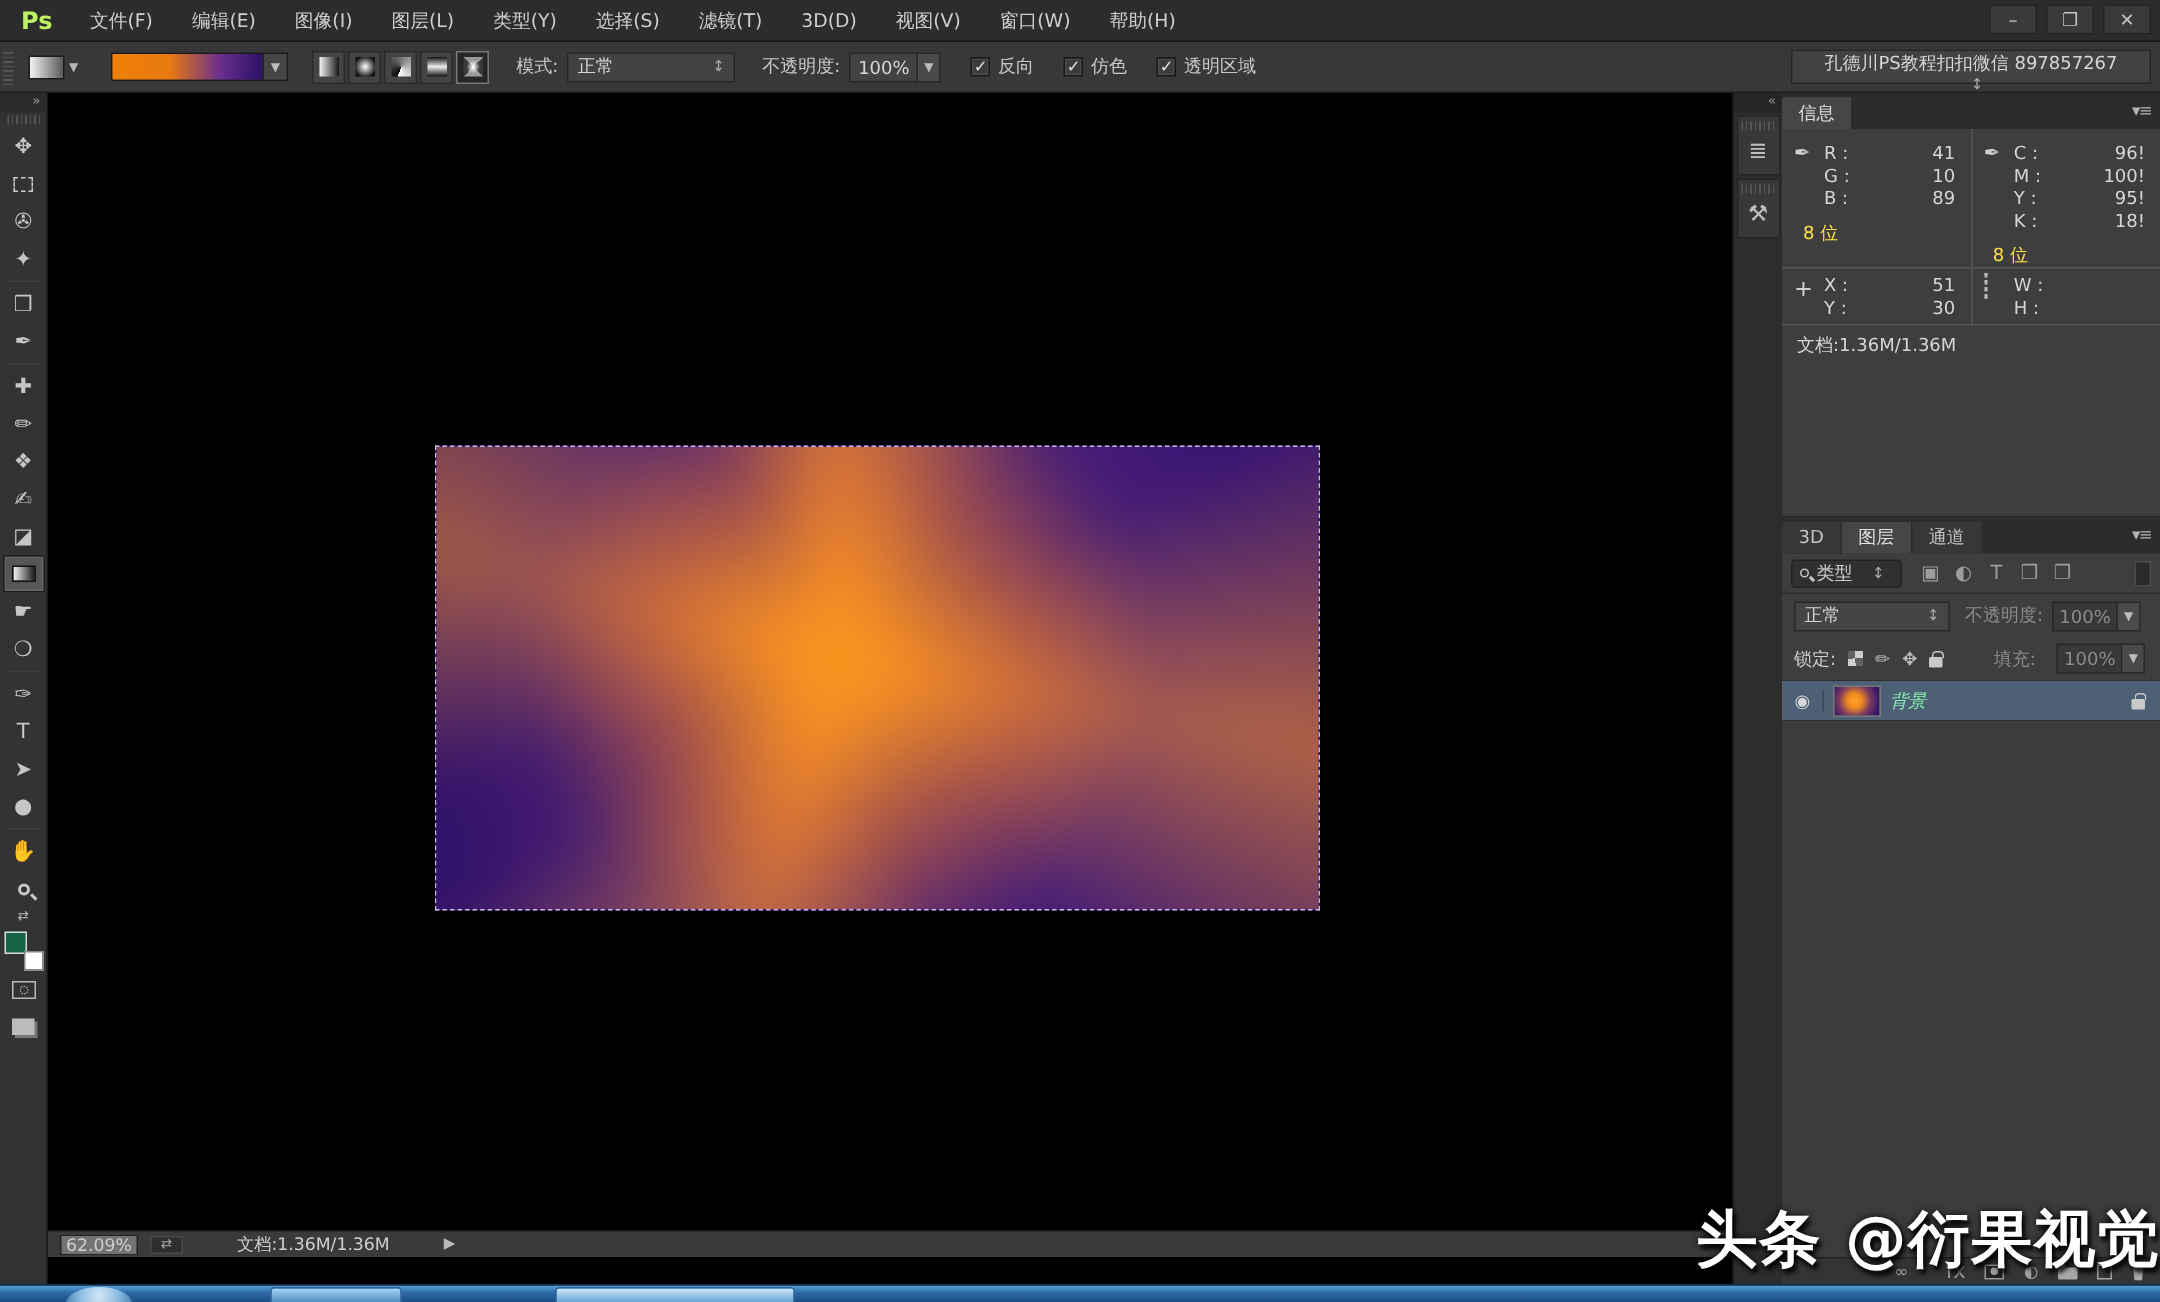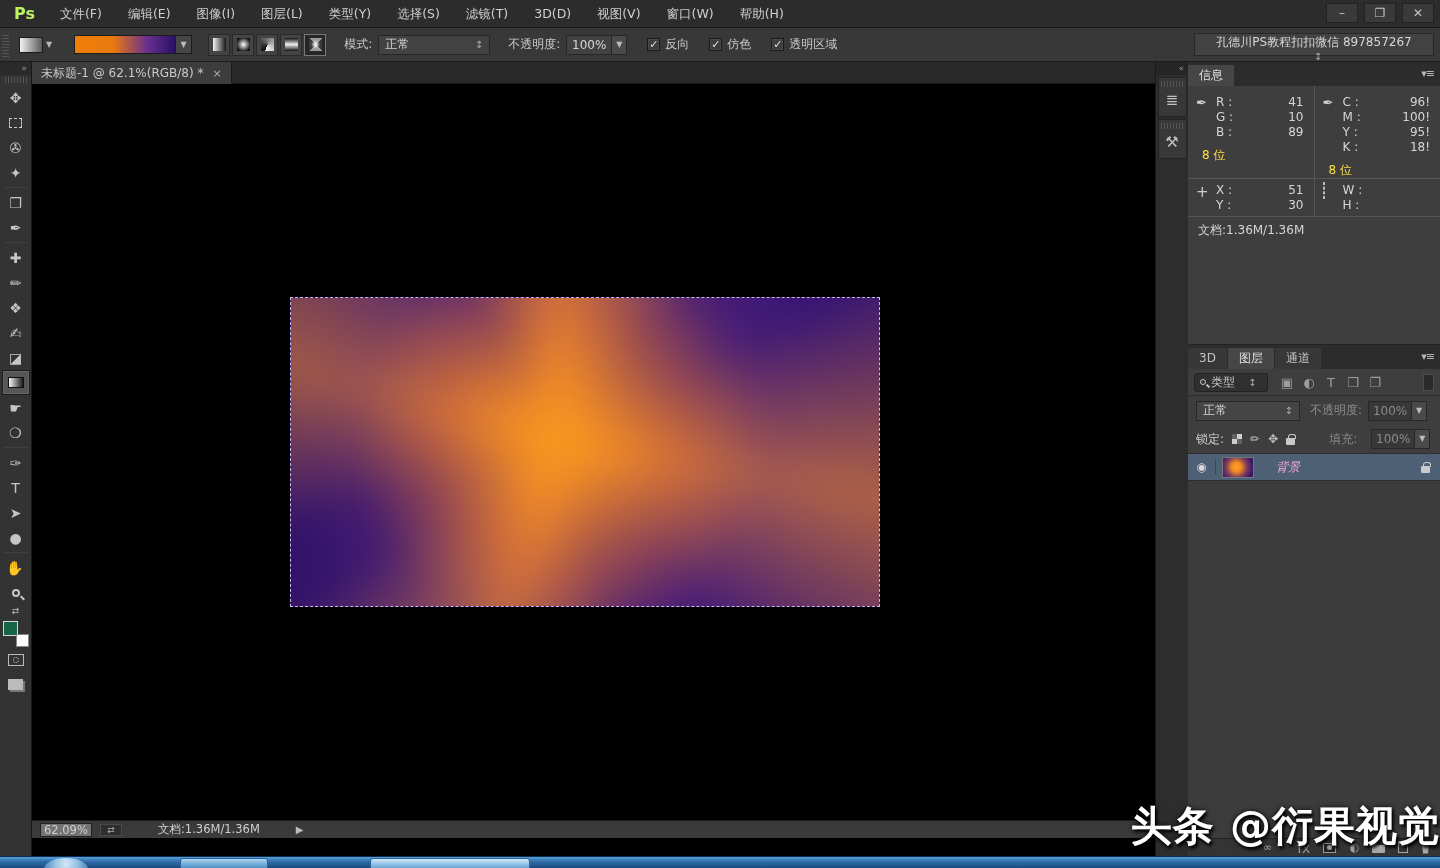--- a/index.html
+++ b/index.html
@@ -158,21 +158,21 @@
   .checker { width:10px; height:10px; background:conic-gradient(#cfcfcf 0 25%,#616161 0 50%,#cfcfcf 0 75%,#616161 0); }
   .lock-ic { color:#bdbdbd; font-size:12px; }
   .padlock { position:relative; width:9px; height:7px; background:#c9c9c9; border-radius:1px; margin-top:4px; }
   .padlock::before { content:""; position:absolute; left:1.5px; top:-4px; width:6px; height:4px;
     border:1.5px solid #c9c9c9; border-bottom:none; border-radius:3px 3px 0 0; }
   .layer-row { display:flex; align-items:center; height:28px; background:#4e6076; border-top:1px solid #2e2e2e;
     border-bottom:1px solid #2e2e2e; }
   .eye-cell { width:28px; text-align:center; color:#d8d8d8; font-size:12px; border-right:1px solid #39475a; }
   .layer-thumb { width:32px; height:21px; margin-left:6px; border:1px solid #777;
     background:radial-gradient(circle at 45% 48%, #ffa228 0%, #f08a20 25%, #7a3a60 55%, #381668 85%); }
-  .layer-name { margin-left:22px; font-style:italic; color:#f9a8d4; }
+  .layer-name { margin-left:6px; font-style:italic; color:#86efac; }
   .layer-lock { margin-left:auto; margin-right:10px; }
   .layers-bottom { position:absolute; left:0; bottom:0; width:100%; height:18px; background:#343434;
     border-top:1px solid #222; display:flex; align-items:center; justify-content:flex-end; gap:13px; padding-right:10px; }
   .lb-ic { color:#9f9f9f; font-size:11px; display:flex; align-items:center; }
   .fx-label { font-size:14px; color:#9f9f9f;margin-left:12px; }
   .maskicon { width:13px; height:10px; background:#222; border:1px solid #999; position:relative; }
   .maskicon::after { content:""; position:absolute; left:3px; top:1.5px; width:5px; height:5px; border-radius:50%; background:#999; }
   .folder { position:relative; width:13px; height:8px; background:#a8a8a8; border-radius:1px; margin-top:2px; }
   .folder::before { content:""; position:absolute; top:-2px; left:0; width:5px; height:2px; background:#a8a8a8; }
   .newlayer { width:10px; height:10px; border:1px solid #a8a8a8; background:#343434; }
@@ -346,26 +346,20 @@
         <span class="qmask">
           <span class="qmask-dot"></span>
         </span>
       </div>
     <div class="tool">
         <span class="scrmode"></span>
       </div>
   </div>
 
   <div class="canvas-region">
-    <div class="tabbar">
-      <div class="doc-tab">
-        <span>未标题-1 @ 62.1%(RGB/8) *</span>
-        <span class="tab-close">×</span>
-      </div>
-    </div>
     <div class="canvas">
       <div class="doc">
         <div class="doc-grad"></div>
       </div>
     </div>
     <div class="statusbar">
       <div class="zoom-box">62.09%</div>
       <div class="status-ic">⇄</div>
       <span class="status-doc">文档:1.36M/1.36M</span>
       <span class="status-play">▶</span>

